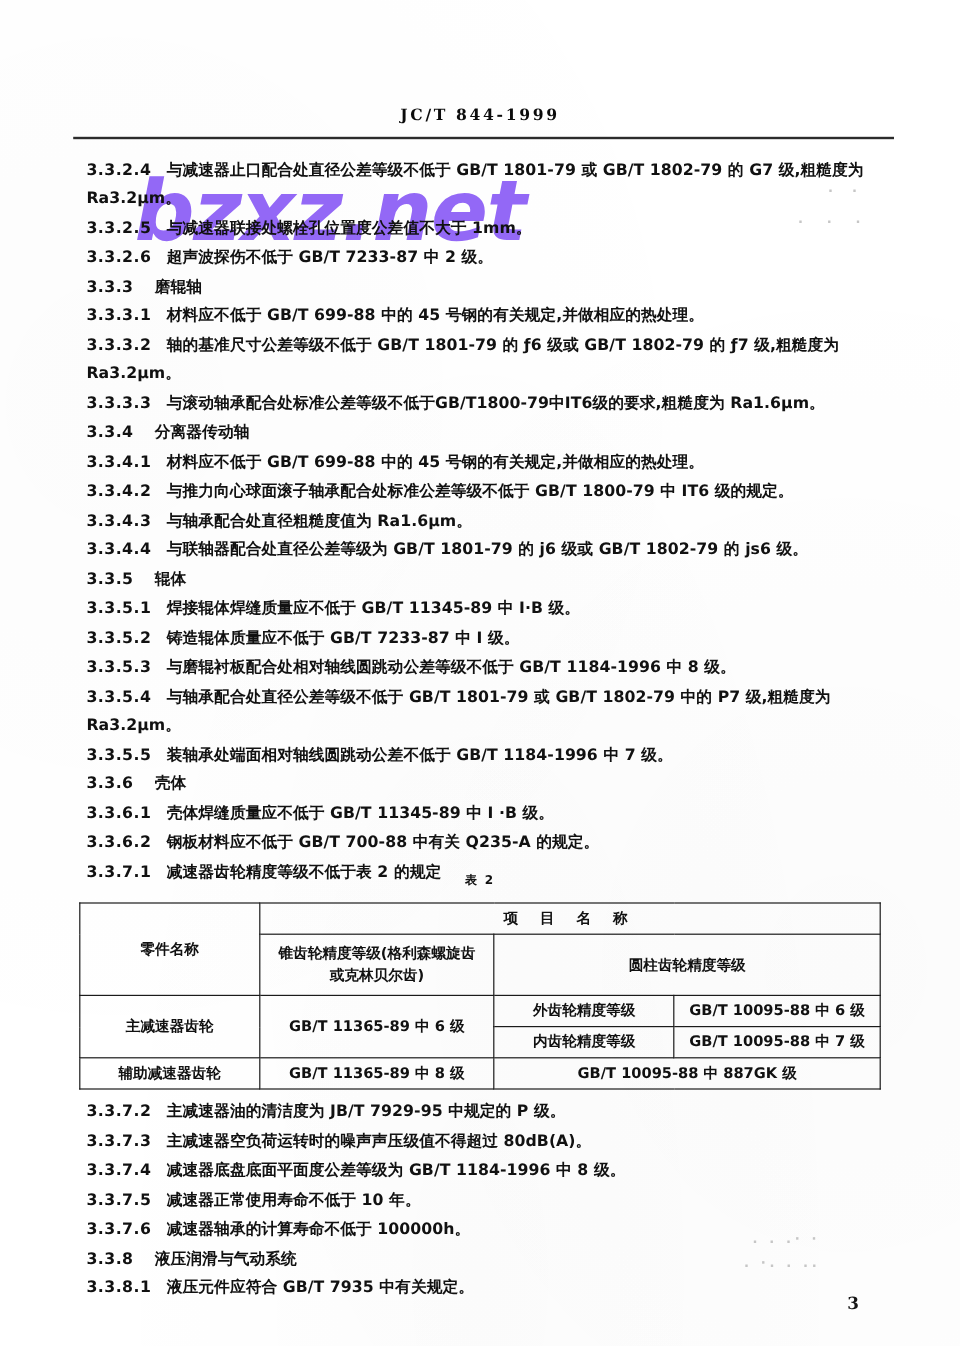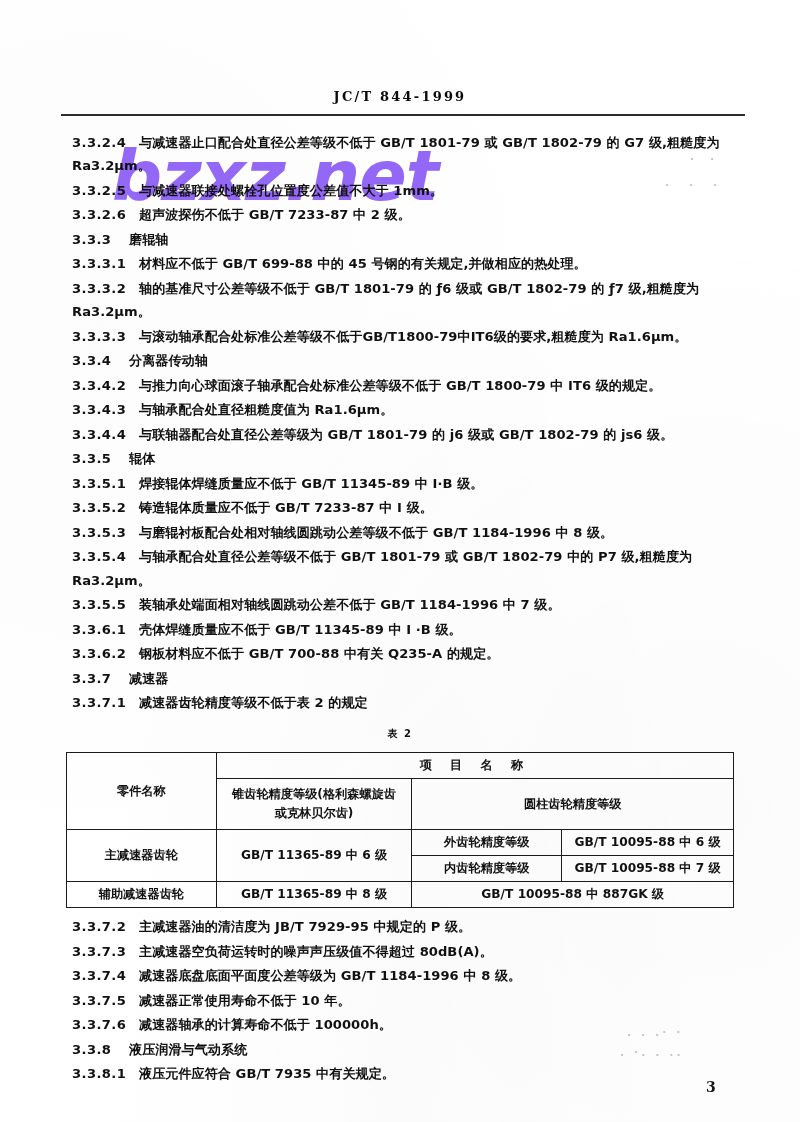--- a/index.html
+++ b/index.html
@@ -222,20 +222,23 @@
     </p>
 
     <p class="para">
       <span class="num">3.3.3.3</span><span class="gap"></span><span>与滚动轴承配合处标准公差等级不低于GB/T1800-79中IT6级的要求,粗糙度为 Ra1.6µm。</span>
     </p>
 
     <p class="para sec">
       <span class="num w3">3.3.4</span><span class="gap"></span><span>分离器传动轴</span>
     </p>
 
+    <p class="para">
+      <span class="num">3.3.4.1</span><span class="gap"></span><span>材料应不低于 GB/T 699-88 中的 45 号钢的有关规定,并做相应的热处理。</span>
+    </p>
 
     <p class="para">
       <span class="num">3.3.4.2</span><span class="gap"></span><span>与推力向心球面滚子轴承配合处标准公差等级不低于 GB/T 1800-79 中 IT6 级的规定。</span>
     </p>
 
     <p class="para">
       <span class="num">3.3.4.3</span><span class="gap"></span><span>与轴承配合处直径粗糙度值为 Ra1.6µm。</span>
     </p>
 
     <p class="para">
@@ -259,32 +262,32 @@
     </p>
 
     <p class="para">
       <span class="num">3.3.5.4</span><span class="gap"></span><span>与轴承配合处直径公差等级不低于 GB/T 1801-79 或 GB/T 1802-79 中的 P7 级,粗糙度为 Ra3.2µm。</span>
     </p>
 
     <p class="para">
       <span class="num">3.3.5.5</span><span class="gap"></span><span>装轴承处端面相对轴线圆跳动公差不低于 GB/T 1184-1996 中 7 级。</span>
     </p>
 
+    <p class="para sec">
+      <span class="num w3">3.3.6</span><span class="gap"></span><span>壳体</span>
+    </p>
 
     <p class="para">
       <span class="num">3.3.6.1</span><span class="gap"></span><span>壳体焊缝质量应不低于 GB/T 11345-89 中 I ·B 级。</span>
     </p>
 
     <p class="para">
       <span class="num">3.3.6.2</span><span class="gap"></span><span>钢板材料应不低于 GB/T 700-88 中有关 Q235-A 的规定。</span>
     </p>
 
-    <p class="para sec">
-      <span class="num w3">3.3.7</span><span class="gap"></span><span>减速器</span>
-    </p>
 
     <p class="para">
       <span class="num">3.3.7.1</span><span class="gap"></span><span>减速器齿轮精度等级不低于表 2 的规定</span>
     </p>
 
   </div>
 
   <div class="table-caption">表 2</div>
 
   <table class="spec">

